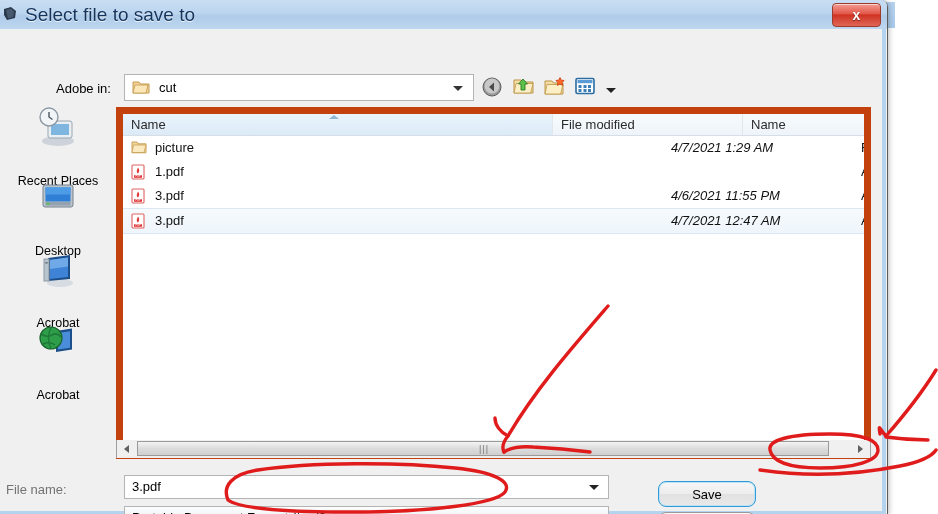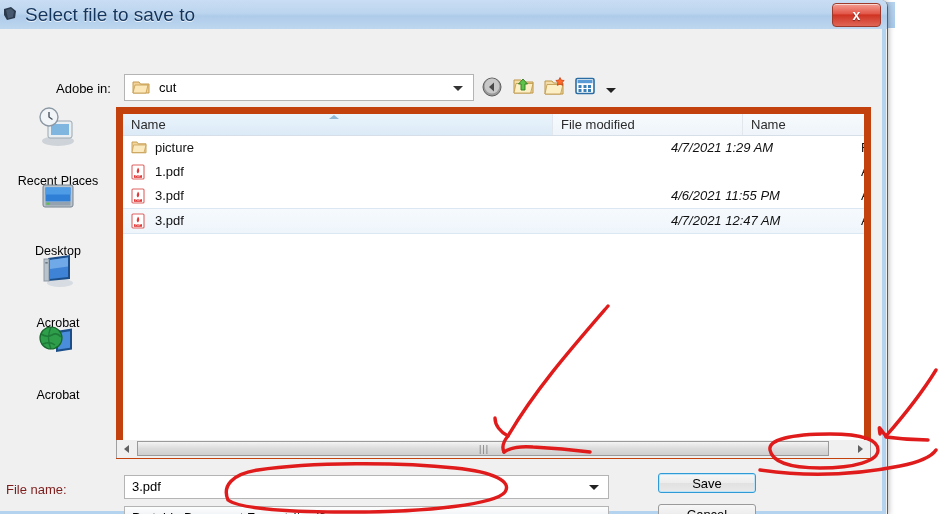--- a/index.html
+++ b/index.html
@@ -159,40 +159,41 @@
   .hs-tri.l{border-right:5px solid #606060;}
   .hs-tri.r{border-left:5px solid #606060;}
   .hs-thumb{
     position:absolute;left:20px;top:1px;width:692px;height:15px;
     background:linear-gradient(to bottom,#f4f4f4,#dcdcdc 50%,#cfcfcf);
     border:1px solid #9a9a9a;box-sizing:border-box;cursor:pointer;
   }
   .hs-grip{position:absolute;left:50%;top:3px;margin-left:-4px;font-size:9px;color:#777;letter-spacing:1px;line-height:9px;}
 
   
-  .flabel{position:absolute;font-size:13px;color:#7f1d1d;}
+  .flabel{position:absolute;font-size:13px;color:#737373;}
   .fld{
     position:absolute;height:24px;box-sizing:border-box;
     border:1px solid #b4b4b4;background:#fff;cursor:text;
   }
   .fld .v{position:absolute;left:7px;top:3px;font-size:13px;}
   .fld .arr{
     position:absolute;right:9px;top:9px;width:0;height:0;
     border-left:5px solid transparent;border-right:5px solid transparent;border-top:5px solid #222;
   }
   .fld.combo{
     background:linear-gradient(to bottom,#fdfdfd,#eaeff3 55%,#dfe6ec);
     cursor:pointer;
   }
   .btn{
-    position:absolute;width:98px;height:20px;box-sizing:border-box;
+    position:absolute;width:98px;height:26px;box-sizing:border-box;
     background:linear-gradient(to bottom,#f7f7f7,#ededed 48%,#e1e1e1 50%,#e9e9e9);
-    border:1px solid #9a9a9a;border-radius:3px;
+    border:1px solid #9a9a9a;border-radius:8px;
     font-size:13px;color:#000;display:flex;align-items:center;justify-content:center;
     cursor:pointer;
+    margin-top:8px;
   }
   .btn.default{
     border:1px solid #2f9bd6;
     box-shadow:0 0 0 1px #bfe3f6 inset;
   }
 
   
   .ann{position:absolute;left:0;top:0;width:938px;height:514px;pointer-events:none;}
 </style>
 </head>

